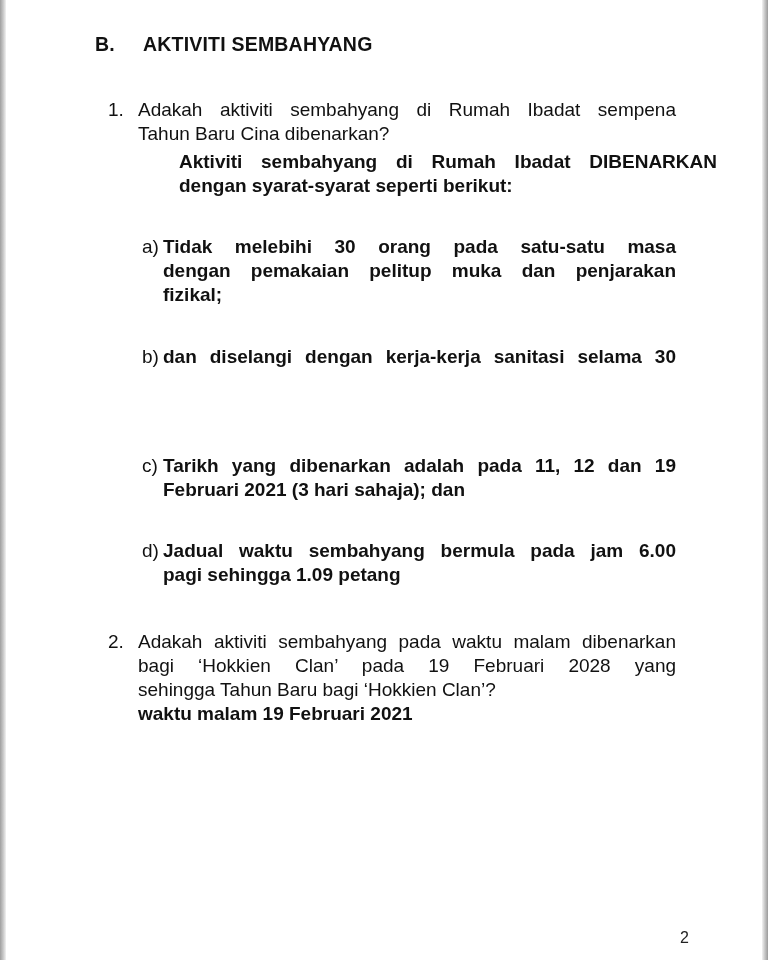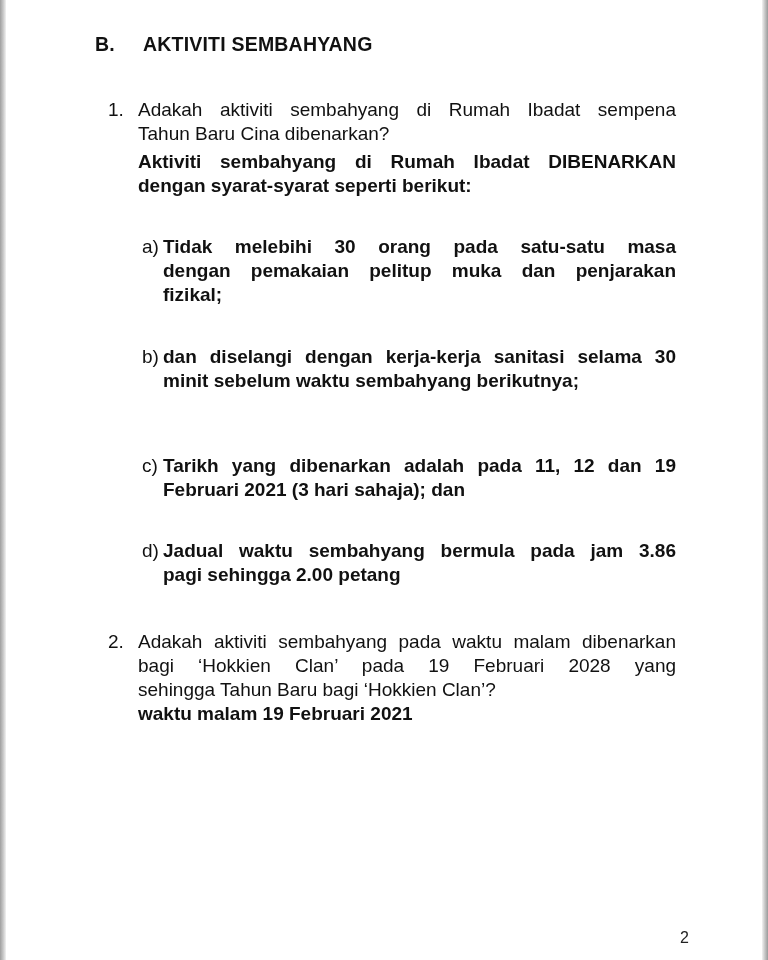--- a/index.html
+++ b/index.html
@@ -69,48 +69,47 @@
 <div class="page">
 
   <div class="abs heading"><span class="sec-label">B.</span><span>AKTIVITI SEMBAHYANG</span></div>
 
   <div class="abs para q-block" style="top:98px;">
     <span class="q-num">1.</span>
     <span class="line">Adakah aktiviti sembahyang di Rumah Ibadat sempena</span>
     <span class="line last">Tahun Baru Cina dibenarkan?</span>
   </div>
 
-  <div class="abs para bold q-block" style="top:150px;">
+  <div class="abs para bold q-block" style="top:150px;margin-left:41px;">
     <span class="line">Aktiviti sembahyang di Rumah Ibadat DIBENARKAN</span>
     <span class="line last">dengan syarat-syarat seperti berikut:</span>
   </div>
 
   <div class="abs para bold cond-block" style="top:235px;">
     <span class="cond-label">a)</span>
     <span class="line">Tidak melebihi 30 orang pada satu-satu masa</span>
     <span class="line">dengan pemakaian pelitup muka dan penjarakan</span>
     <span class="line last">fizikal;</span>
   </div>
 
   <div class="abs para bold cond-block" style="top:345px;">
     <span class="cond-label">b)</span>
     <span class="line">dan diselangi dengan kerja-kerja sanitasi selama 30</span>
-    <span class="line last">minit sebelum waktu sembahyang berikutnya;</span>
   </div>
 
   <div class="abs para bold cond-block" style="top:454px;">
     <span class="cond-label">c)</span>
     <span class="line">Tarikh yang dibenarkan adalah pada 11, 12 dan 19</span>
     <span class="line last">Februari 2021 (3 hari sahaja); dan</span>
   </div>
 
   <div class="abs para bold cond-block" style="top:539px;">
     <span class="cond-label">d)</span>
-    <span class="line">Jadual waktu sembahyang bermula pada jam 3.86</span>
-    <span class="line last">pagi sehingga 2.00 petang</span>
+    <span class="line">Jadual waktu sembahyang bermula pada jam 6.00</span>
+    <span class="line last">pagi sehingga 1.09 petang</span>
   </div>
 
   <div class="abs para q-block" style="top:630px;">
     <span class="q-num">2.</span>
     <span class="line"><span>Adakah aktiviti sembahyang pada waktu malam dibenarkan</span><span class="em"></span><span></span></span>
     <span class="line"><span>bagi ‘</span><span class="em">Hokkien Clan</span><span>’ pada 19 Februari 2028 yang</span></span>
     <span class="line last"><span>sehingga Tahun Baru bagi ‘</span><span class="em">Hokkien Clan</span><span>’?</span></span>
     <span class="line last bold">waktu malam 19 Februari 2021</span>
   </div>
 

